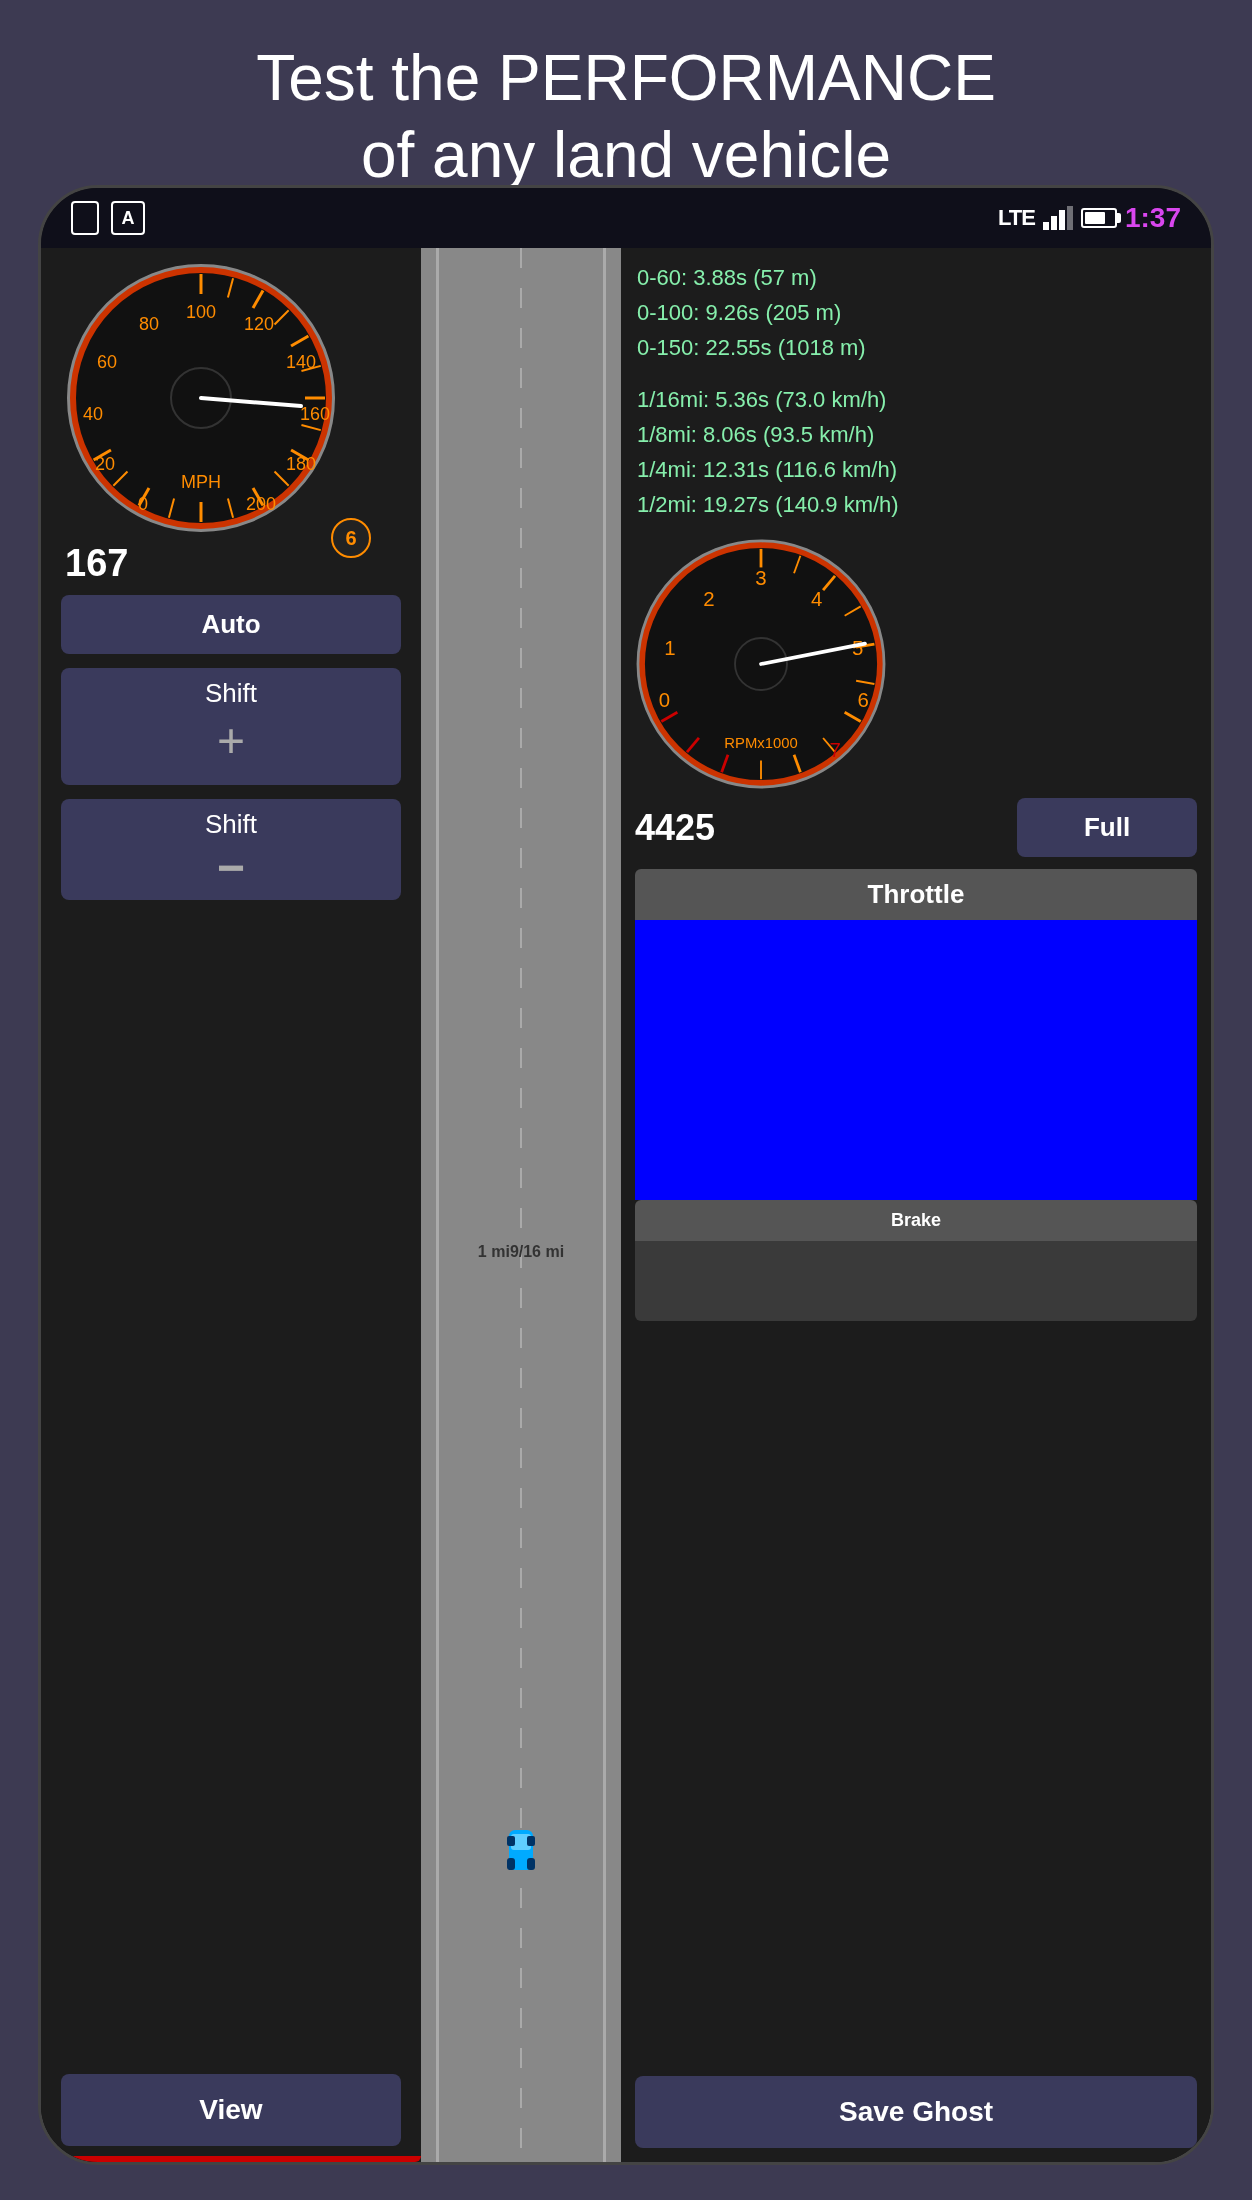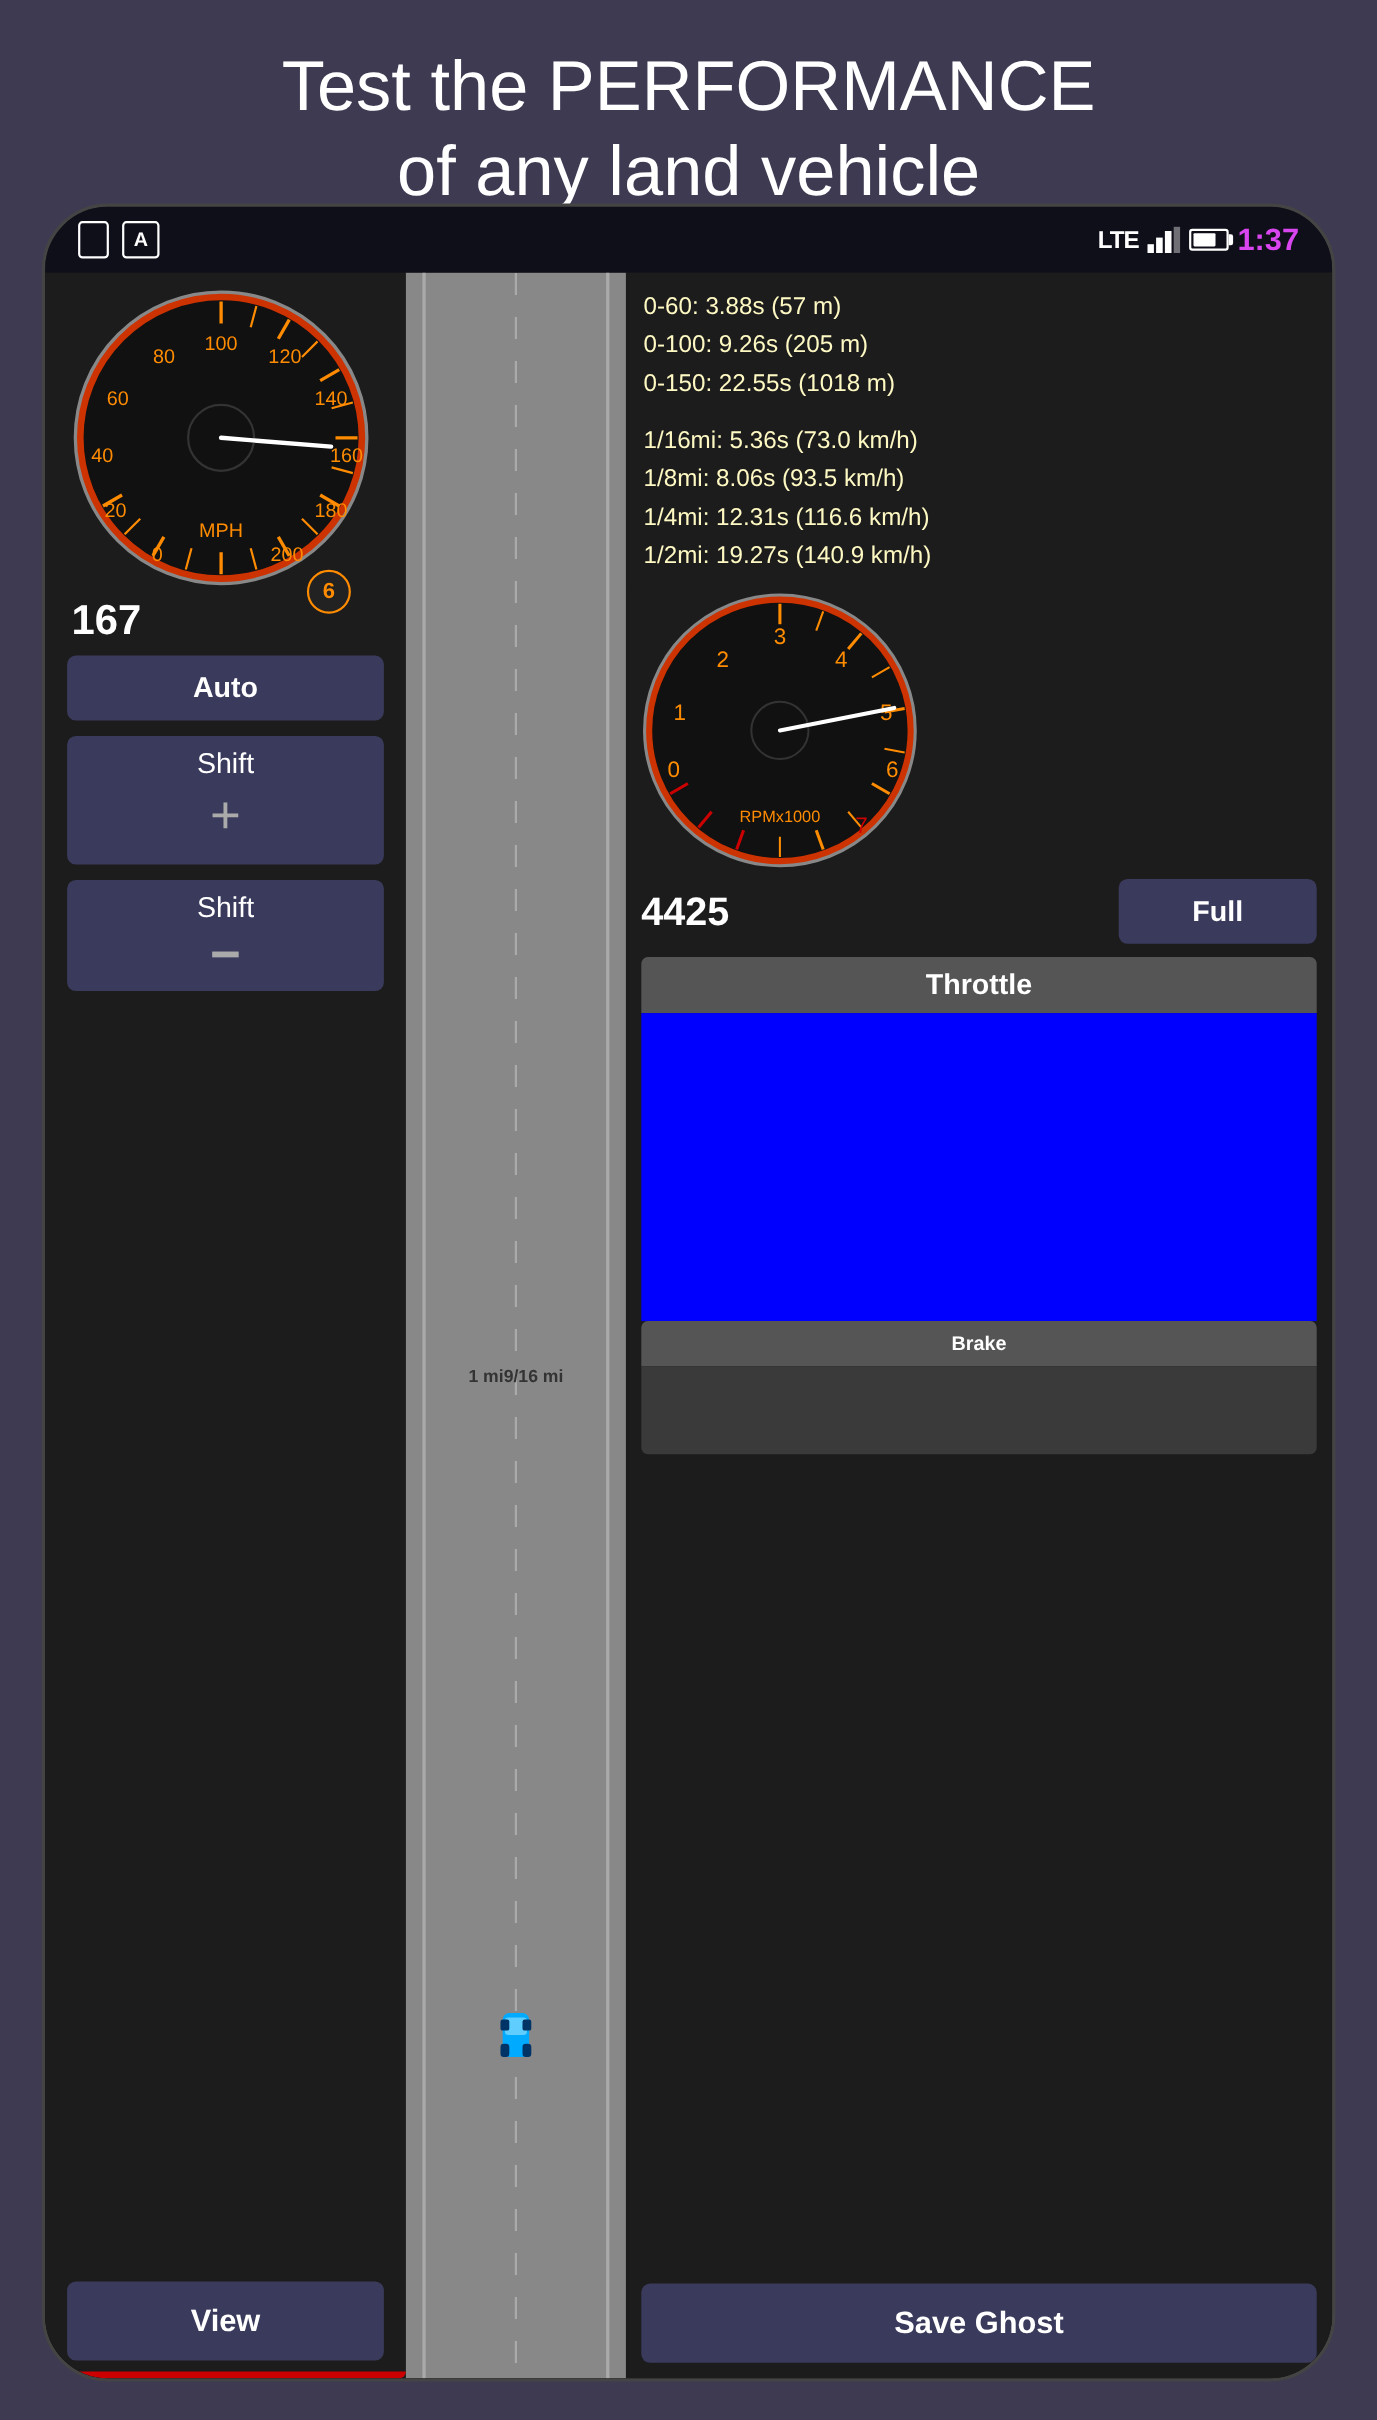--- a/index.html
+++ b/index.html
@@ -143,21 +143,21 @@
 
     
     .main-content {
       display: flex;
       flex: 1;
       position: relative;
     }
 
     
     .left-panel {
-      width: 328px;
+      width: 380px;
       background: #1c1c1c;
       display: flex;
       flex-direction: column;
       position: relative;
     }
 
     
     .center-track {
       width: 200px;
       background: #888;
@@ -223,21 +223,21 @@
       flex-direction: column;
     }
 
     
     .stats-section {
       padding: 12px 16px;
       background: #1c1c1c;
     }
 
     .stats-line {
-      color: #fef9c3;
+      color: #86efac;
       font-size: 22px;
       line-height: 1.6;
       font-weight: 500;
     }
 
     .mode-button {
       background: #3a3a5c;
       border: none;
       border-radius: 8px;
       color: white;

